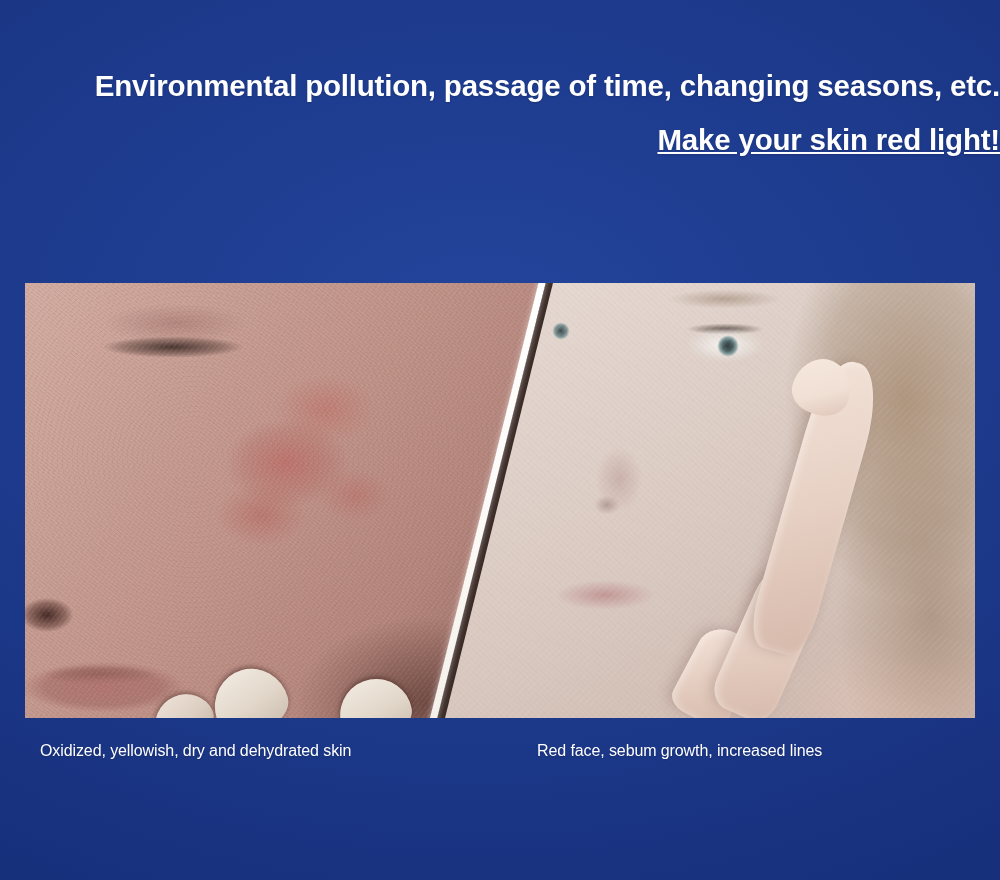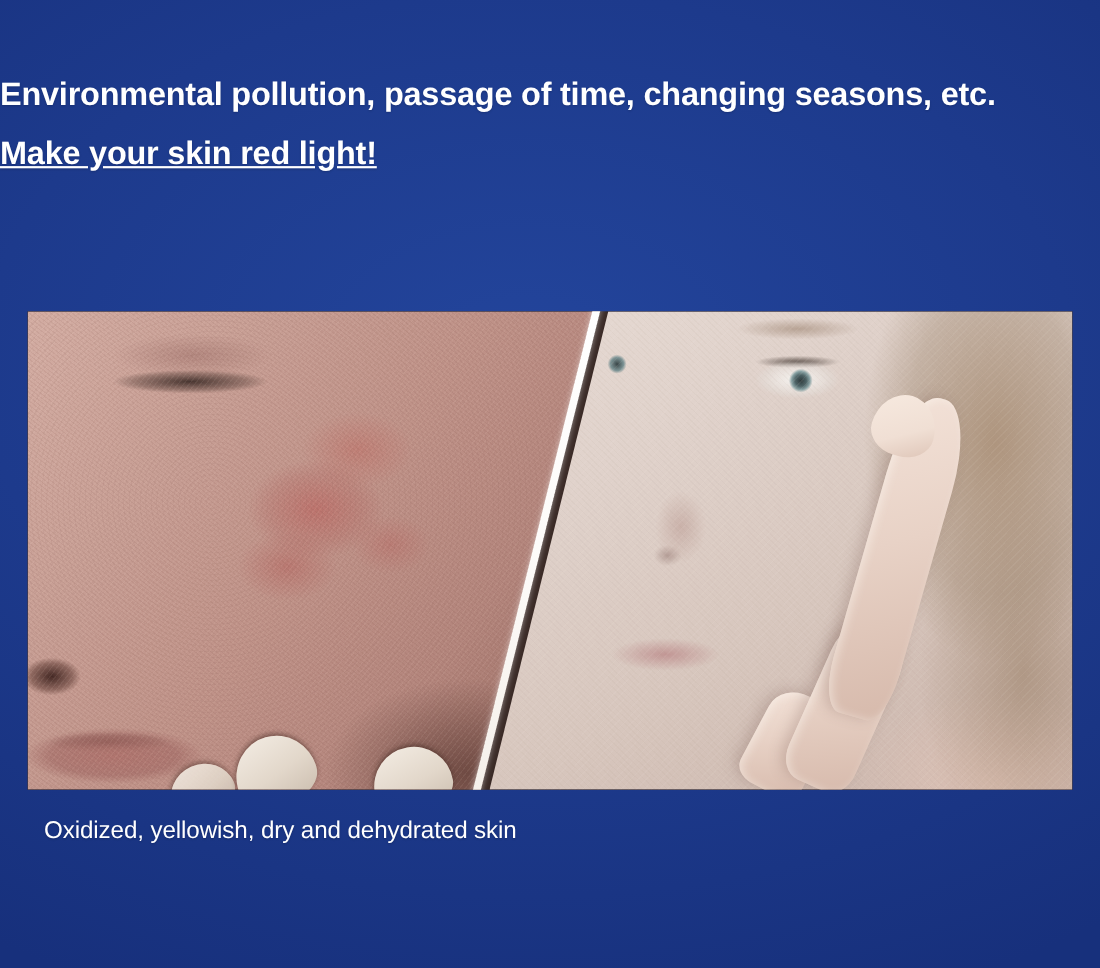--- a/index.html
+++ b/index.html
@@ -23,21 +23,21 @@
       radial-gradient(ellipse 900px 620px at 48% 38%, #23459c 0%, #1d3a8c 55%, #17307c 100%),
       linear-gradient(160deg, #1f3d92 0%, #1b3785 60%, #192f78 100%);
   }
 
   
   .headline {
     position:absolute;
     left:0;
     top:62px;
     width:1000px;
-    text-align:left;
+    text-align:right;
     color:#ffffff;
     font-size:30px;
     font-weight:600;
     letter-spacing:-0.2px;
     line-height:48px;
     text-shadow:0 1px 2px rgba(0,0,0,0.18);
   }
   .headline .line1 { display:block; font-size:29.5px; }
   .headline .line2 { display:block; font-size:29.5px; margin-top:6px;text-decoration:underline; }
 
@@ -192,21 +192,21 @@
   .captions {
     position:absolute;
     left:0;
     top:742px;
     width:1000px;
     height:36px;
   }
   .caption {
     position:absolute;
     color:#ffffff;
-    font-size:22px;
+    font-size:16px;
     font-weight:500;
     letter-spacing:-0.1px;
     white-space:nowrap;
     text-shadow:0 1px 2px rgba(0,0,0,.2);
   }
   .caption-left  { left:40px;  top:0; }
   .caption-right { left:537px; top:0; }
 </style>
 </head>
 <body>
@@ -233,15 +233,16 @@
       <div class="finger finger-2"></div>
       <div class="finger finger-1"></div>
       <div class="fingertip"></div>
     </div>
 
     <div class="divider"></div>
   </div>
 
   <div class="captions">
     <div class="caption caption-left">Oxidized, yellowish, dry and dehydrated skin</div>
+    <div class="caption caption-right">Red face, sebum growth, increased lines</div>
   </div>
 
 </div>
 
 </body></html>

